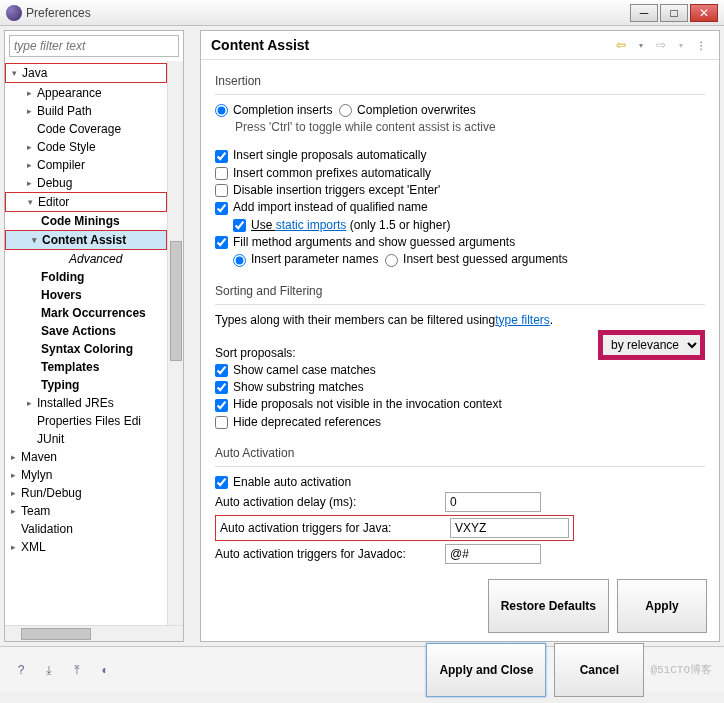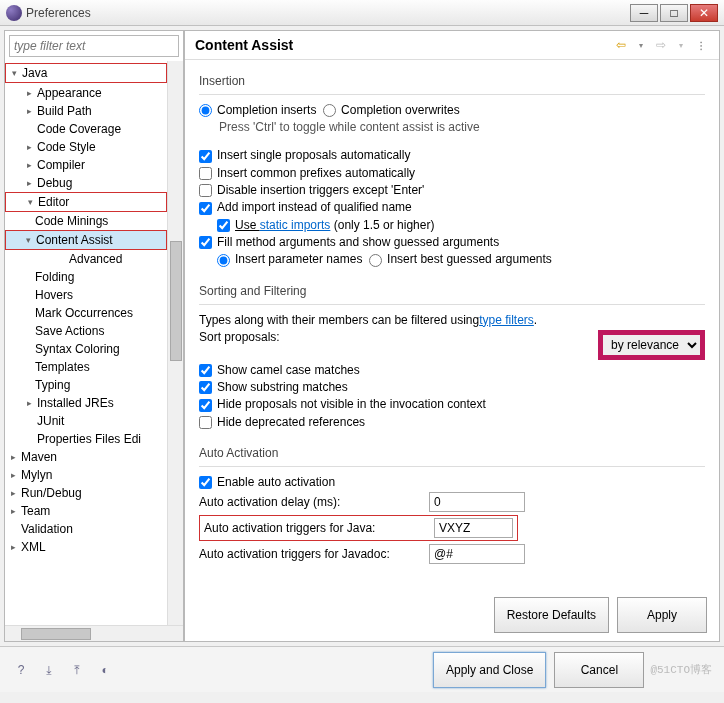--- a/index.html
+++ b/index.html
@@ -4,58 +4,58 @@
 <style>
 * { box-sizing: border-box; font-family: "Segoe UI", Tahoma, sans-serif; font-size: 12px; }
 body { margin: 0; background: #f0f0f0; width: 724px; height: 703px; overflow: hidden; }
 
 .titlebar { height: 26px; background: linear-gradient(#fdfdfd,#e8e8e8); border-bottom: 1px solid #c0c0c0; display: flex; align-items: center; padding: 0 6px; }
 .titlebar .icon { width: 16px; height: 16px; margin-right: 4px; background: radial-gradient(circle at 30% 30%, #8e7cc3, #3d2b6b); border-radius: 50%; }
 .titlebar .title { flex: 1; color: #444; }
 .titlebar .winbtn { width: 28px; height: 18px; margin-left: 2px; border: 1px solid #8a8a8a; background: linear-gradient(#f6f6f6,#d8d8d8); display: flex; align-items: center; justify-content: center; cursor: pointer; }
 .titlebar .winbtn.close { background: linear-gradient(#e67a7a,#c83c2f); border-color: #a02b20; color: #fff; }
 
-.body { display: flex; height: 620px; }
+.body { display: flex; height: 620px; gap: 16px; }
 
 .left { width: 180px; background: #fff; border: 1px solid #b8b8b8; margin: 4px 0 4px 4px; display: flex; flex-direction: column; position: relative; }
 .filter { margin: 4px; border: 1px solid #b8b8b8; padding: 3px 4px; color: #888; font-style: italic; }
 .tree-wrap { flex: 1; overflow: hidden; position: relative; display: flex; }
 .tree { flex: 1; overflow: hidden; padding: 2px 0; }
 .tree-scrollbar { width: 16px; background: #f0f0f0; border-left: 1px solid #ddd; position: relative; }
 .tree-scrollbar .thumb { position: absolute; top: 180px; left: 2px; width: 12px; height: 120px; background: #c8c8c8; border: 1px solid #a8a8a8; }
 .tree-item { padding: 2px 0 2px 4px; white-space: nowrap; cursor: pointer; display: flex; align-items: center; }
 .tree-item .arrow { width: 10px; display: inline-block; color: #666; font-size: 9px; }
 .tree-item .arrow.open::before { content: "▾"; }
 .tree-item .arrow.closed::before { content: "▸"; }
 .tree-item .arrow.none::before { content: ""; }
 .tree-item.sel { background: #cde6f7; }
 .redbox { border: 1px solid #d03030; }
-.t1 { padding-left: 6px; } .t2 { padding-left: 22px; } .t3 { padding-left: 20px; } .t4 { padding-left: 54px; }
+.t1 { padding-left: 6px; } .t2 { padding-left: 22px; } .t3 { padding-left: 26px; font-weight: bold; } .t4 { padding-left: 54px; font-style: italic; }
 
 .right { flex: 1; background: #fff; border: 1px solid #b8b8b8; margin: 4px 4px 4px 0; display: flex; flex-direction: column; }
 .right-head { padding: 6px 10px; border-bottom: 1px solid #ddd; display: flex; align-items: center; }
 .right-head h1 { font-size: 14px; font-weight: bold; margin: 0; flex: 1; }
 .nav-arrow { width: 16px; height: 16px; margin-left: 4px; cursor: pointer; display: flex; align-items: center; justify-content: center; }
 .right-body { flex: 1; overflow-y: auto; padding: 10px 14px; }
 
 .group-title { color: #444; margin: 4px 0 6px; }
 .group-sep { border: none; border-top: 1px solid #ddd; margin: 4px 0 8px; }
-.row { margin: 3px 0; display: flex; align-items: flex-start; }
+.row { margin: 3px 0; display: flex; align-items: flex-end; }
 .indent1 { margin-left: 18px; }
 input[type=checkbox], input[type=radio] { margin: 0 5px 0 0; vertical-align: middle; }
 .link { color: #0066cc; text-decoration: underline; cursor: pointer; }
 .hint { color: #555; margin-left: 20px; }
 .field-row { display: flex; align-items: center; margin: 3px 0; }
 .field-row label { width: 230px; }
 .field-row input[type=text] { width: 96px; border: 1px solid #aaa; padding: 2px 4px; }
 .red-wrap { border: 1px solid #d03030; padding: 2px 4px; display: inline-flex; align-items: center; }
 select.combo { border: 5px solid #be185d; padding: 2px 4px; }
 
 .bottom-btns { padding: 8px 12px; display: flex; justify-content: flex-end; gap: 8px; background: #fff; }
-.btn { min-width: 90px; padding: 10px 12px; border: 1px solid #9e9e9e; background: linear-gradient(#fefefe,#e6e6e6); cursor: pointer; }
+.btn { min-width: 90px; padding: 19px 12px; border: 1px solid #9e9e9e; background: linear-gradient(#fefefe,#e6e6e6); cursor: pointer; font-weight: bold; }
 .btn.primary { border: 1px solid #7aa7d4; box-shadow: 0 0 2px #7aa7d4; }
 
 .footer { height: 46px; border-top: 1px solid #c8c8c8; display: flex; align-items: center; padding: 0 12px; background: #f4f4f4; }
 .footer .icons { display: flex; gap: 10px; flex: 1; }
 .footer .icn { width: 18px; height: 18px; color: #6a6a8a; display: flex; align-items: center; justify-content: center; cursor: pointer; }
 .watermark { color: #bbb; font-size: 11px; margin-left: 6px; font-family: Liberation Mono, monospace; }
 
 .hscroll { height: 16px; border-top: 1px solid #ddd; background: #f0f0f0; position: relative; }
 .hscroll .thumb { position: absolute; left: 16px; top: 2px; width: 70px; height: 12px; background: #c8c8c8; border: 1px solid #a8a8a8; }
 </style>
@@ -152,25 +152,25 @@
         <div class="tree-item t3">
             <span class="arrow none"></span>
             <span>Typing</span>
           </div>
         <div class="tree-item t2">
             <span class="arrow closed"></span>
             <span>Installed JREs</span>
           </div>
         <div class="tree-item t2">
             <span class="arrow none"></span>
+            <span>Properties Files Edi</span>
+          </div>
+        <div class="tree-item t2">
+            <span class="arrow none"></span>
             <span>JUnit</span>
-          </div>
-        <div class="tree-item t2">
-            <span class="arrow none"></span>
-            <span>Properties Files Edi</span>
           </div>
         <div class="tree-item t1">
             <span class="arrow closed"></span>
             <span>Maven</span>
           </div>
         <div class="tree-item t1">
             <span class="arrow closed"></span>
             <span>Mylyn</span>
           </div>
         <div class="tree-item t1">
@@ -273,21 +273,21 @@
       <div class="row">
           <label><input type="checkbox" checked="" style=""><span>Enable auto activation</span></label>
         </div>
       <div class="field-row indent1">
         <label>Auto activation delay (ms):</label>
         <input type="text" value="0" style="">
       </div>
       <div class="indent1" style="margin:3px 0;">
         <span class="red-wrap">
           <label style="width:230px;display:inline-block;">Auto activation triggers for Java:</label>
-          <input type="text" style="width: 79px; border: 1px solid rgb(170, 170, 170); padding: 2px 4px;" value="VXYZ">
+          <input type="text" style="width: 119px; border: 1px solid rgb(170, 170, 170); padding: 2px 4px;" value="VXYZ">
         </span>
       </div>
       <div class="field-row indent1">
         <label>Auto activation triggers for Javadoc:</label>
         <input type="text" value="@#" style="">
       </div>
     </div>
     <div class="bottom-btns">
       <button class="btn">Restore Defaults</button>
       <button class="btn">Apply</button>

